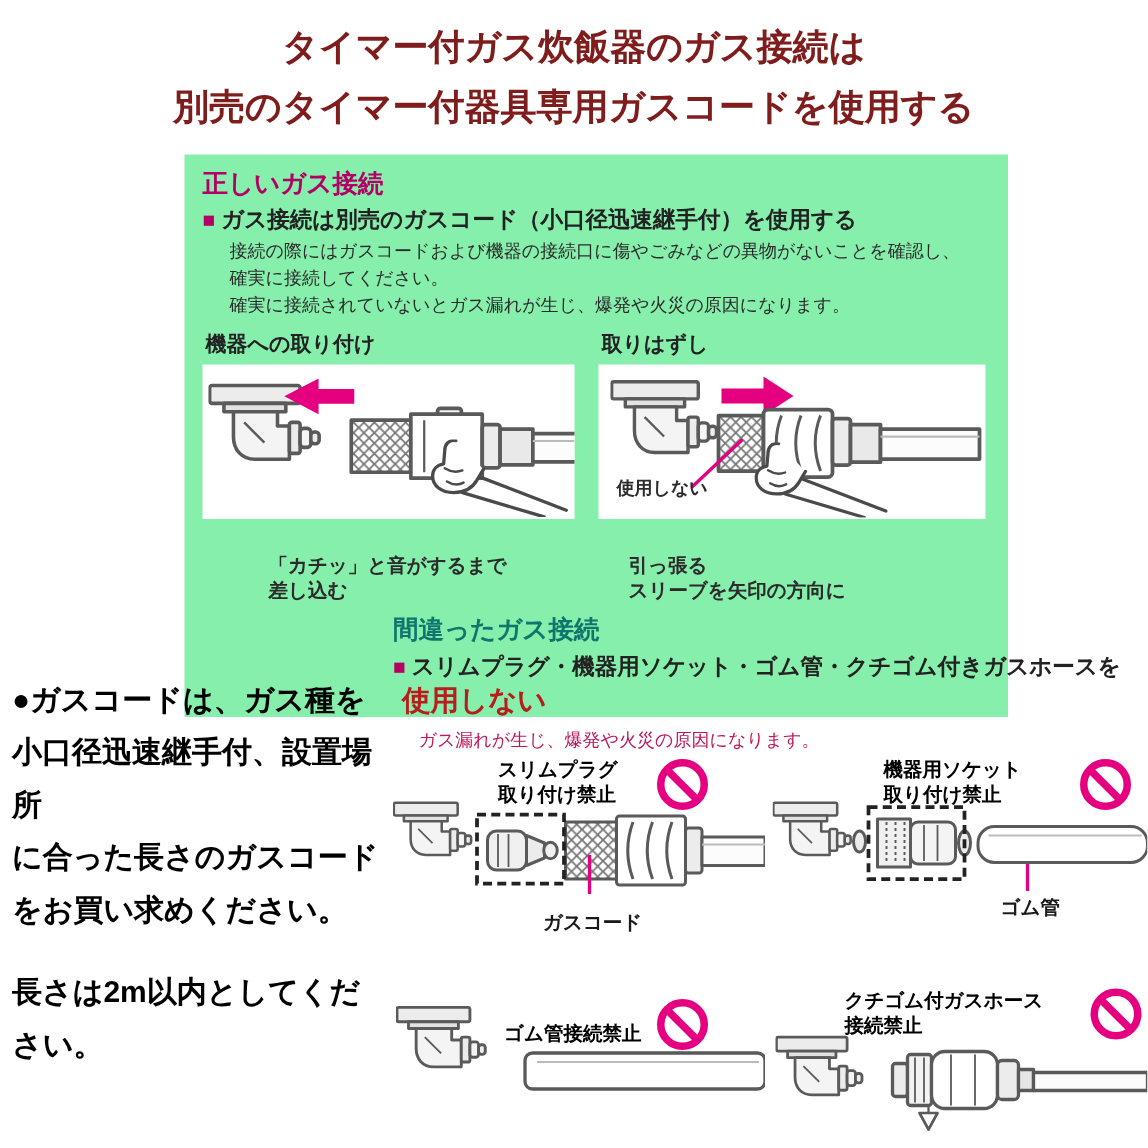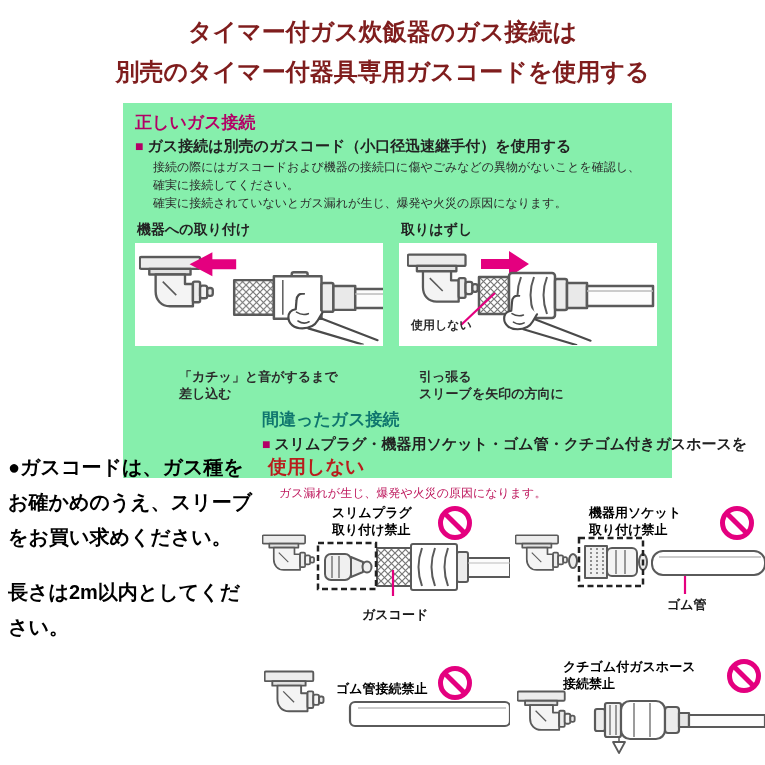--- a/index.html
+++ b/index.html
@@ -150,21 +150,22 @@
         <div>引っ張る</div>
         <div>スリーブを矢印の方向に</div>
       </div>
     </div>
   </div>
 </section>
 
 <aside class="notes">
   <p class="note">
     <span style="display:block">●ガスコードは、ガス種を</span>
-    <span style="display:block">お確かめのうえ、スリーブ</span>
+    <span style="display:block">小口径迅速継手付、設置場所</span>
+    <span style="display:block">に合った長さのガスコード</span>
     <span style="display:block">をお買い求めください。</span>
   </p>
   <p class="note">
     <span style="display:block">長さは2m以内としてくだ</span>
     <span style="display:block">さい。</span>
   </p>
 </aside>
 
 <section class="wrong">
   <h2 class="w-head">間違ったガス接続</h2>

